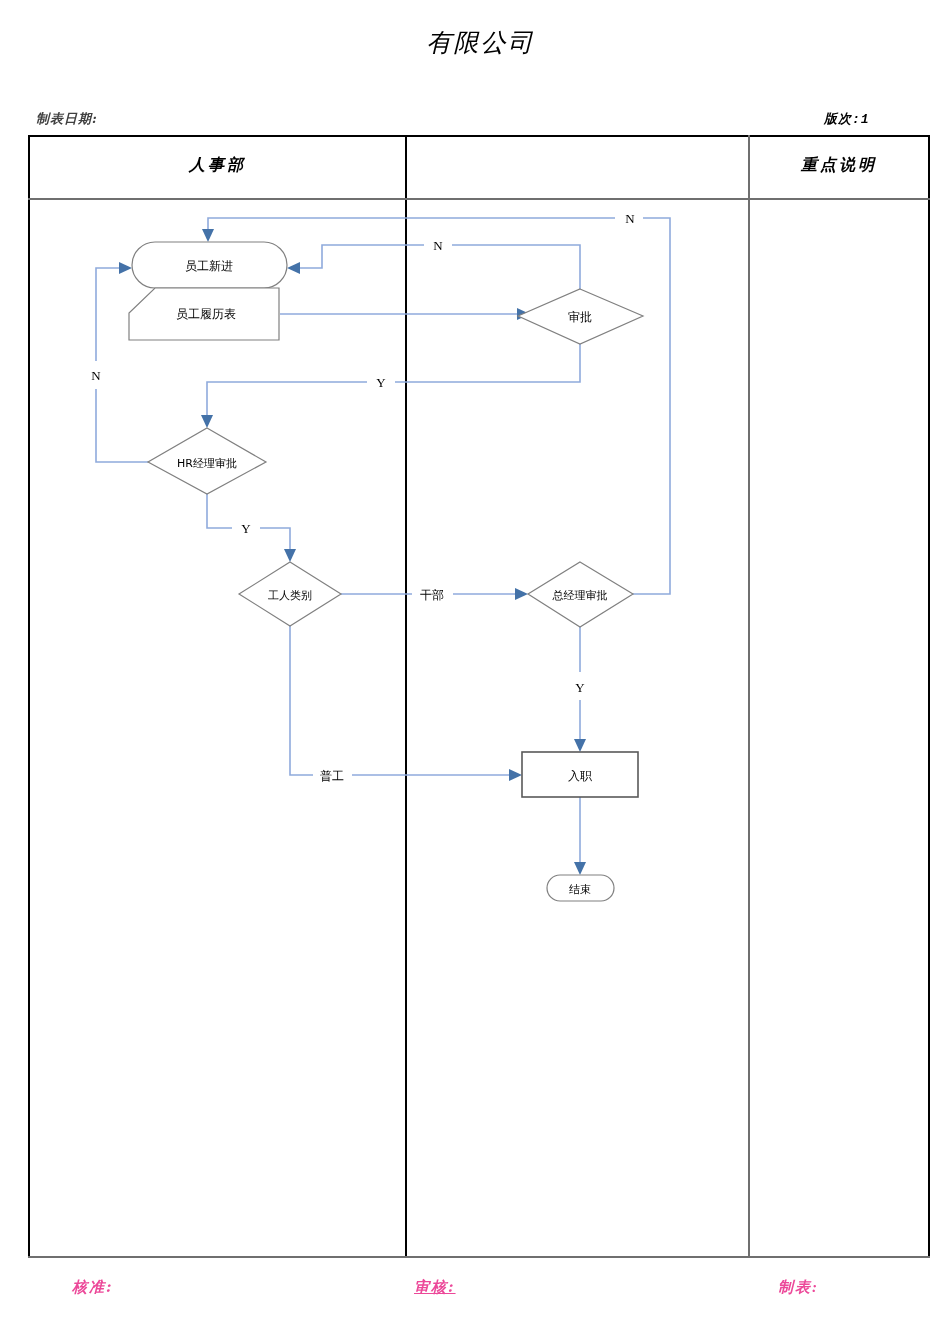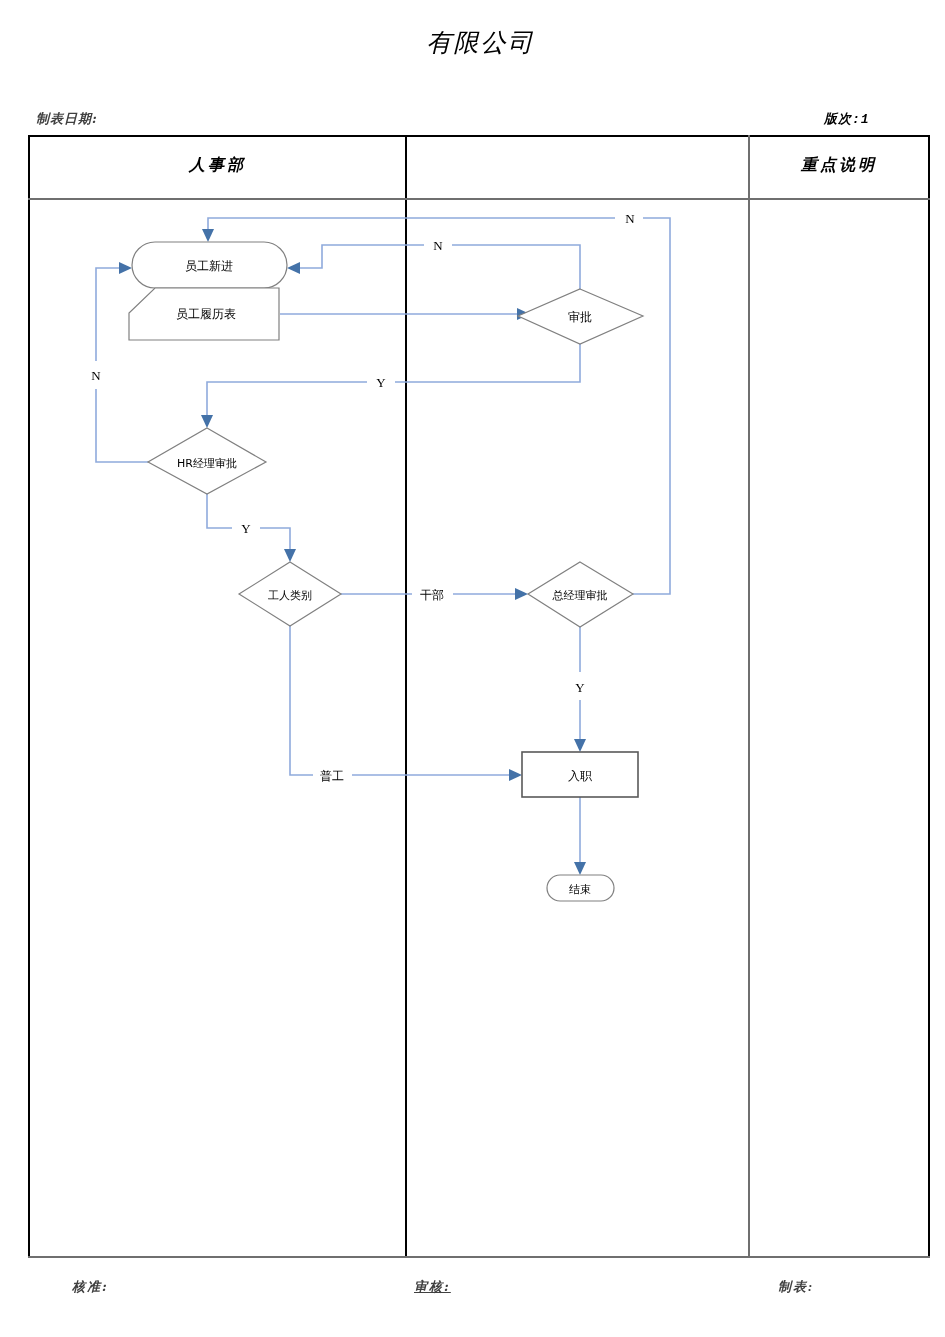--- a/index.html
+++ b/index.html
@@ -133,23 +133,23 @@
   .col-head.c2 { left: 379px; width: 341px; }
   .col-head.c3 { left: 722px; width: 178px; }
 
   
   .footer-cell {
     position: absolute;
     top: 1278px;
     font-family: "DejaVu Serif", serif;
     font-weight: bold;
     font-style: italic;
-    font-size: 13px;
+    font-size: 15px;
     letter-spacing: 2px;
-    color: #404040;
+    color: #ec4899;
   }
   .footer-cell.f1 { left: 72px; }
   .footer-cell.f2 { left: 414px; text-decoration: underline; }
   .footer-cell.f3 { left: 778px; font-family: Liberation Serif, serif; }
 
   
   #flow-svg {
     position: absolute;
     left: 0;
     top: 0;

